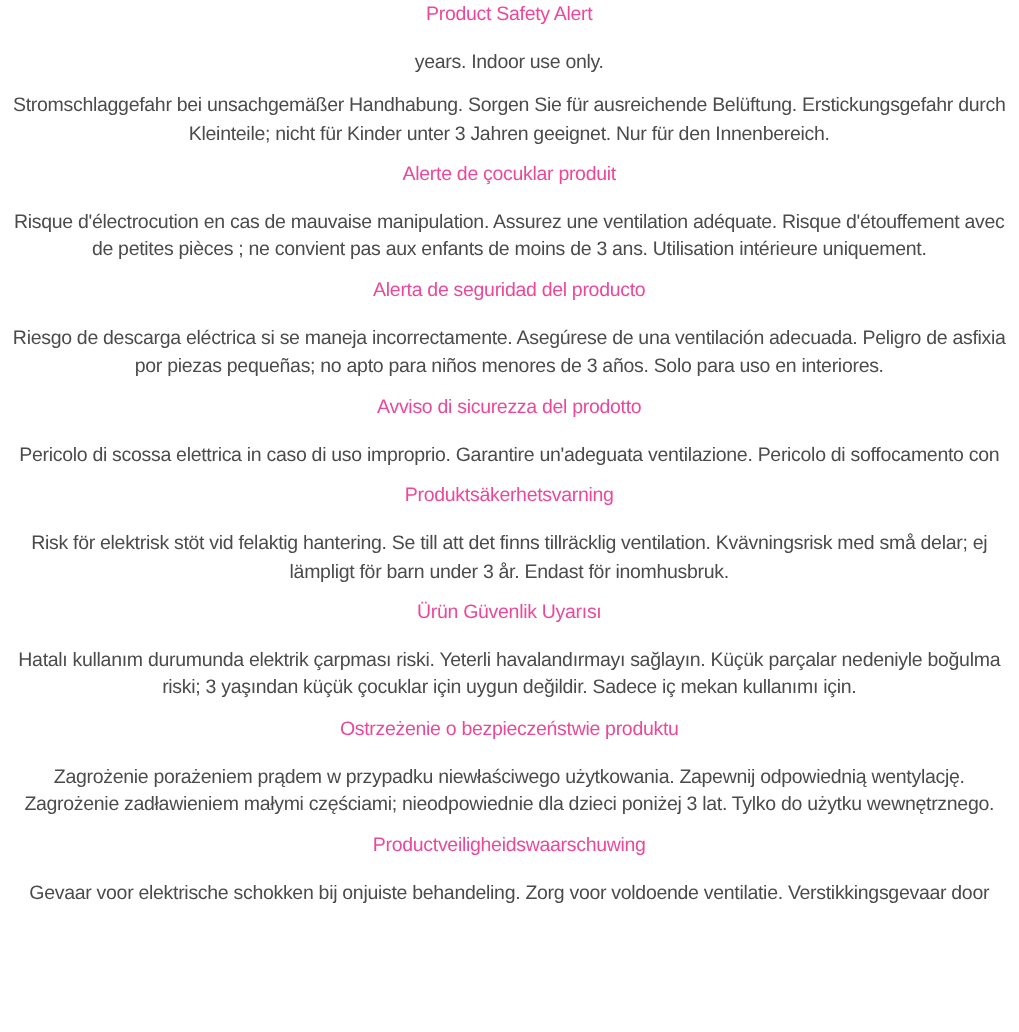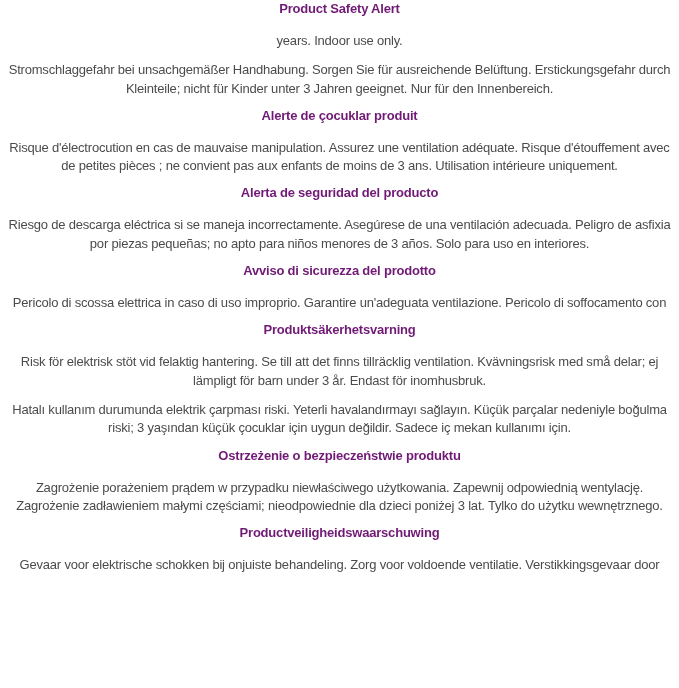--- a/index.html
+++ b/index.html
@@ -18,22 +18,22 @@
     width: 679px;
     text-align: center;
   }
   .section {
     margin: 0 0 11px 0;
   }
   .heading {
     margin: 0 0 17px 0;
     font-size: 13px;
     line-height: 13px;
-    font-weight: 700;
-    color: #701a75;
+    font-weight: 400;
+    color: #ec4899;
     letter-spacing: -0.2px;
     white-space: nowrap;
   }
   .line {
     font-size: 13px;
     line-height: 18.3px;
     color: #4b4b4b;
     letter-spacing: -0.2px;
     white-space: nowrap;
   }
@@ -70,20 +70,21 @@
     <div class="line">Pericolo di scossa elettrica in caso di uso improprio. Garantire un'adeguata ventilazione. Pericolo di soffocamento con</div>
   </div>
 
   <div class="section">
     <h2 class="heading">Produktsäkerhetsvarning</h2>
     <div class="line">Risk för elektrisk stöt vid felaktig hantering. Se till att det finns tillräcklig ventilation. Kvävningsrisk med små delar; ej</div>
     <div class="line">lämpligt för barn under 3 år. Endast för inomhusbruk.</div>
   </div>
 
   <div class="section">
+    <h2 class="heading">Ürün Güvenlik Uyarısı</h2>
     <div class="line">Hatalı kullanım durumunda elektrik çarpması riski. Yeterli havalandırmayı sağlayın. Küçük parçalar nedeniyle boğulma</div>
     <div class="line">riski; 3 yaşından küçük çocuklar için uygun değildir. Sadece iç mekan kullanımı için.</div>
   </div>
 
   <div class="section">
     <h2 class="heading">Ostrzeżenie o bezpieczeństwie produktu</h2>
     <div class="line">Zagrożenie porażeniem prądem w przypadku niewłaściwego użytkowania. Zapewnij odpowiednią wentylację.</div>
     <div class="line">Zagrożenie zadławieniem małymi częściami; nieodpowiednie dla dzieci poniżej 3 lat. Tylko do użytku wewnętrznego.</div>
   </div>
 

